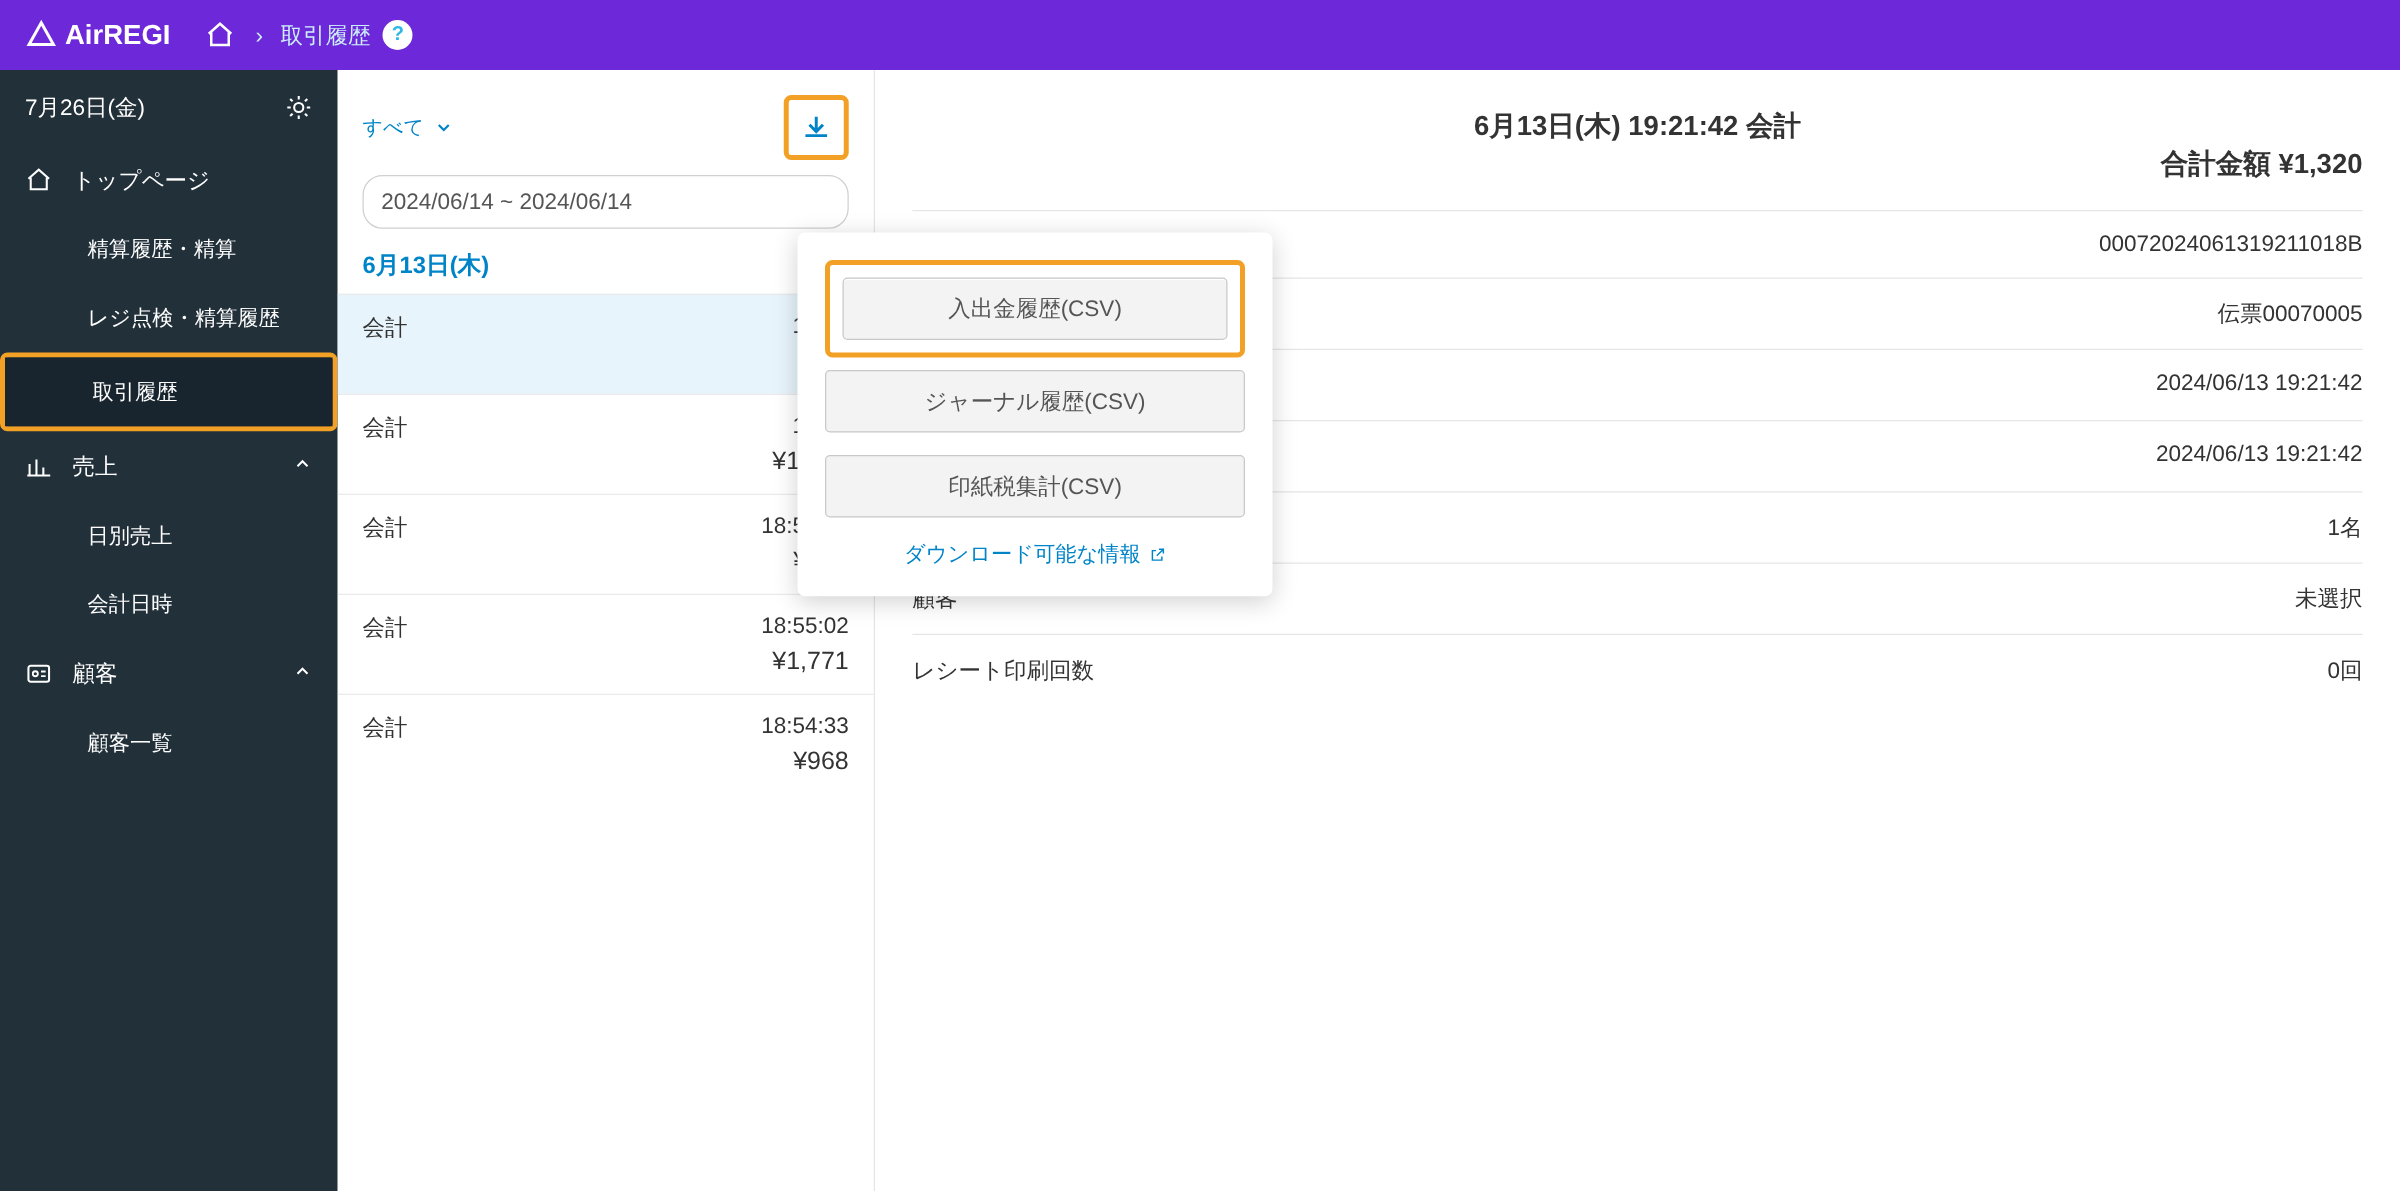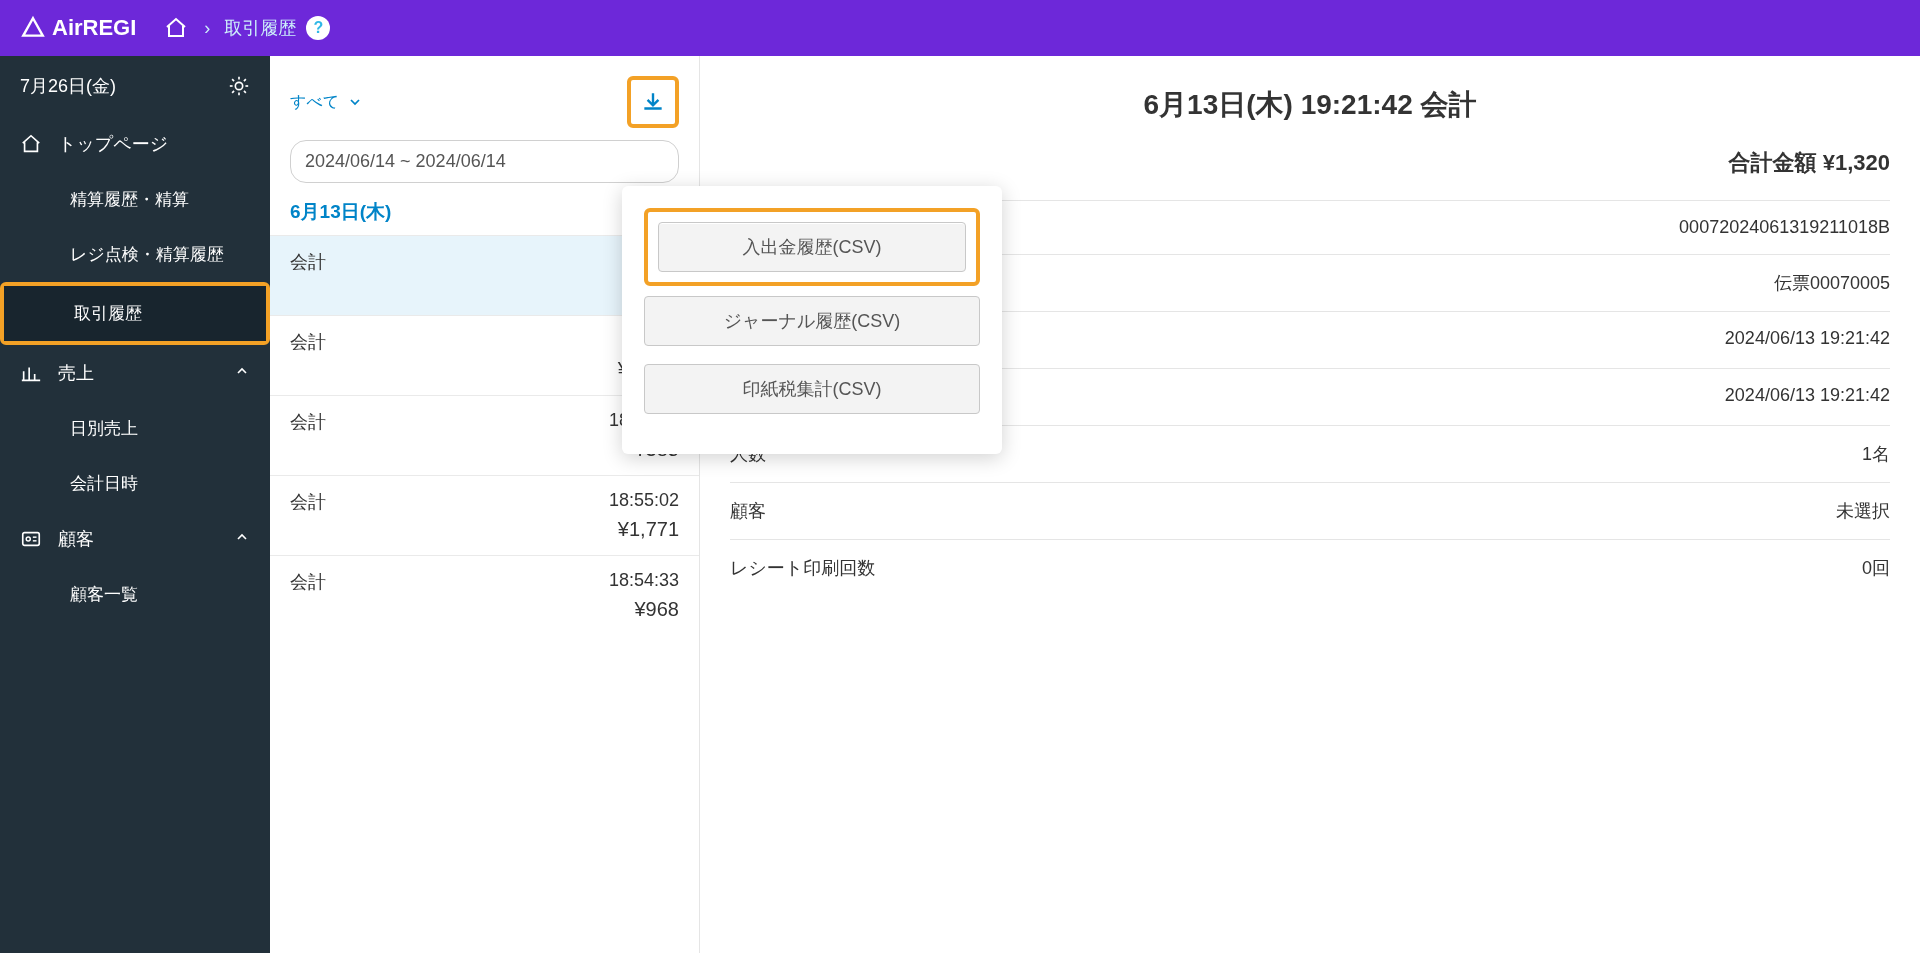--- a/index.html
+++ b/index.html
@@ -32,29 +32,29 @@
 .dl-btn { width:44px; height:44px; display:flex; align-items:center; justify-content:center; cursor:pointer; }
 .date-range { border:1px solid #d0d0d0; border-radius:16px; padding: 10px 14px; font-size:18px; color:#555; }
 .list-scroll { overflow-y:auto; flex:1; }
 .date-header { padding: 16px 20px 10px; color:#0084c8; font-weight:700; font-size:19px; }
 .tx-row { padding: 14px 20px; border-top:1px solid #eaeaea; cursor:pointer; }
 .tx-row.selected { background:#e7f4fb; }
 .tx-top { display:flex; justify-content:space-between; font-size:18px; color:#333; }
 .tx-amt { text-align:right; font-size:20px; color:#333; margin-top:4px; }
 
 .detail-pane { flex:1; overflow-y:auto; padding: 24px 30px; }
-.detail-title { text-align:center; font-size:28px; font-weight:700; margin-bottom: 24px; margin-top: 6px; }
+.detail-title { text-align:center; font-size:22px; font-weight:700; margin-top: 6px; }
 .detail-actions { display:flex; justify-content:flex-end; margin-bottom: 20px; }
 .mod-btn { border:1px solid #c8c8c8; background:#f7f7f7; padding: 10px 20px; border-radius:4px; font-size:18px; cursor:pointer; }
 .detail-total { text-align:right; font-size:22px; font-weight:600; margin-bottom: 22px; }
 .detail-row { display:flex; justify-content:space-between; padding: 16px 0; border-top:1px solid #e5e5e5; font-size:18px; }
 .detail-row .lbl { color:#333; }
 .detail-row .val { color:#333; }
 
-.popover { position:absolute; top:130px; left:352px; width:380px; background:#fff; border-radius:6px; box-shadow: 0 4px 20px rgba(0,0,0,.18); padding: 22px; z-index:50; }
+.popover { position:absolute; top:130px; left:368px; width:380px; background:#fff; border-radius:6px; box-shadow: 0 4px 20px rgba(0,0,0,.18); padding: 22px; z-index:50; }
 .popover .opt { display:block; width:100%; border:1px solid #c8c8c8; background:#f3f3f3; padding: 12px; border-radius:4px; font-size:18px; color:#555; margin-bottom: 18px; cursor:pointer; text-align:center; }
 .popover .opt.hl { box-shadow: inset 0 1px 0 #fff; }
 .popover .opt-wrap.boxed { border:4px solid #f3a126; border-radius:6px; padding:10px; margin-bottom:10px; }
 .popover .link { display:flex; align-items:center; justify-content:center; gap:6px; color:#0084c8; font-size:17px; cursor:pointer; margin-top:6px; }
 </style>
 </head>
 <body>
 
 <div class="topbar">
   <div class="logo">
@@ -250,15 +250,21 @@
           </div>
         </div>
     </div>
 
     <div class="popover">
       <div class="opt-wrap boxed">
         <button class="opt hl" style="margin-bottom:0">入出金履歴(CSV)</button>
       </div>
       <button class="opt">ジャーナル履歴(CSV)</button>
       <button class="opt">印紙税集計(CSV)</button>
+      <div class="link">
+        <span>ダウンロード可能な情報</span>
+        <svg width="14" height="14" viewBox="0 0 24 24">
+            <path fill="none" stroke="#0084c8" stroke-width="2" d="M14 4 H20 V10 M20 4 L11 13 M18 14 V19 H5 V6 H10"></path>
+          </svg>
+      </div>
     </div>
   </div>
 </div>
 
 </body></html>

